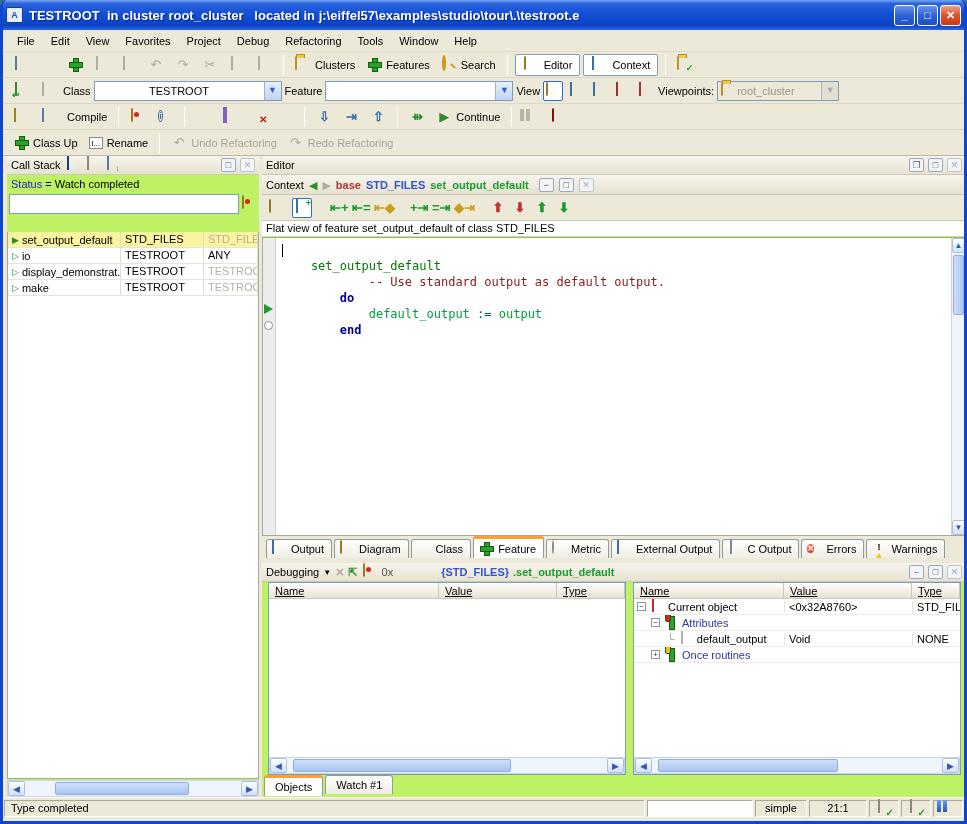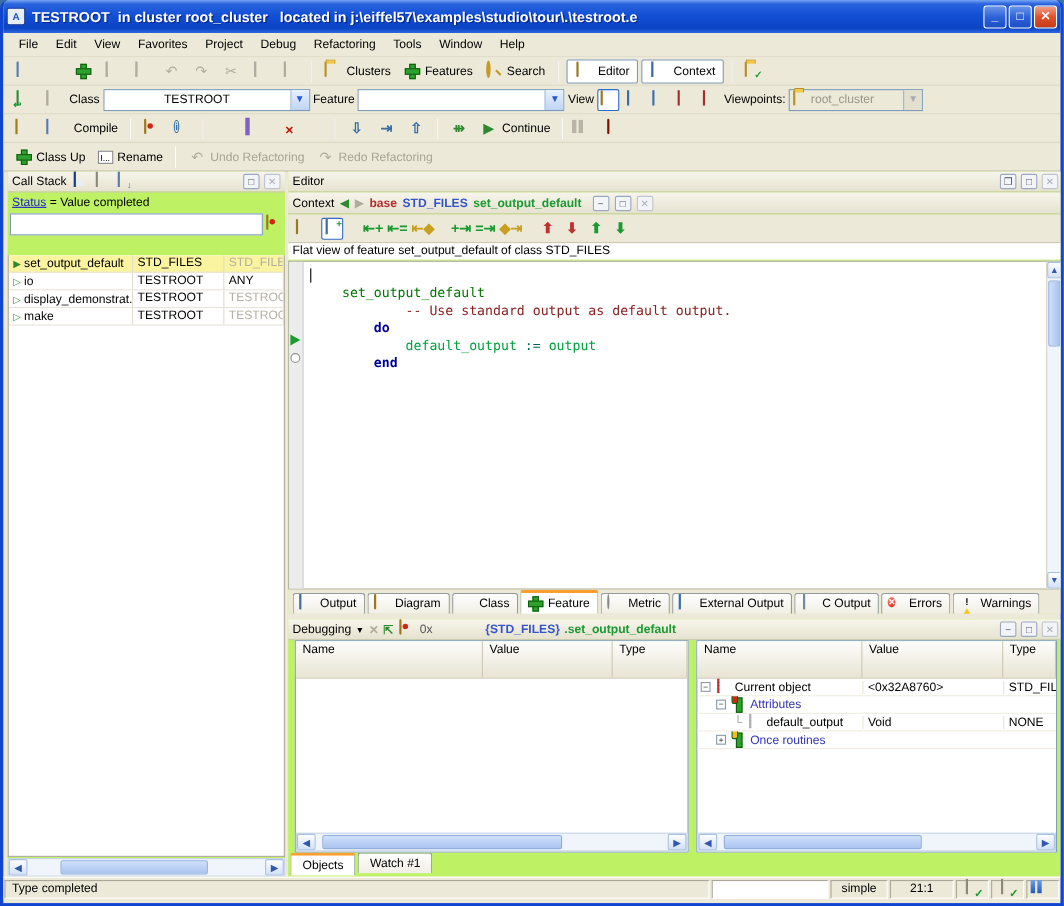--- a/index.html
+++ b/index.html
@@ -99,21 +99,21 @@
     background:linear-gradient(#f7f5ec,#e6e2d0); border-bottom:1px solid #cdc8b4; }
   .phead .ptitle { white-space:nowrap; }
   .phead .spring { flex:1; }
   .pbtn { width:15px; height:14px; border:1px solid #9aa8c0; background:#f2f4f8; border-radius:2px;
     font-size:9px; line-height:12px; text-align:center; color:#556; }
   .pbtn.gray { color:#aab; border-color:#c0c4cc; }
 
   
   .callstack { left:4px; top:0; width:252px; bottom:0; }
   .cs-status { height:18px; display:flex; align-items:center; padding:0 4px; white-space:pre; }
-  .cs-status .lbl { color:#2222cc; text-decoration:underline; }
+  .cs-status .lbl { color:#2222cc; }
   .cs-inputrow { height:22px; display:flex; align-items:center; gap:2px; padding:0 2px; }
   .cs-input { flex:1; height:20px; border:1px solid #7f9db9; background:#fff; font-size:11px; padding:0 3px; font-family:"Liberation Sans",sans-serif; }
   .ic-bubble { width:14px; height:11px; background:linear-gradient(#ffe070,#f0b820); border:1px solid #a07818; border-radius:2px; margin:2px 1px; position:relative; }
   .ic-bubble::before{ content:""; position:absolute; left:2px; top:3px; width:5px; height:5px; border-radius:50%; background:#d02818; }
   .grid-head { display:flex; height:17px; background:linear-gradient(#fdfdfb,#e8e4d4); border-bottom:1px solid #cdc8b4; }
   .grid-head .gh { padding:2px 4px; border-right:1px solid #cdc8b4; overflow:hidden; white-space:nowrap; }
   .cs-body { position:absolute; top:76px; bottom:18px; left:0; right:0; background:#fff; border:1px solid #aca899; border-top:none; overflow:hidden; }
   .cs-row { display:flex; height:16px; border-bottom:1px solid #e8e4d8; }
   .cs-row .cell { padding:1px 4px; border-right:1px solid #e0dcd0; overflow:hidden; white-space:nowrap; }
   .cs-row.active { background:#faf3a0; }
@@ -166,21 +166,21 @@
 
   
   .hsplit { position:absolute; left:259px; top:402px; width:704px; height:5px; background:#ece9d8; }
 
   
   .debug { left:259px; top:407px; width:704px; bottom:0; }
   .dbg-ctx-class { color:#3355cc; font-weight:bold; } .dbg-ctx-feat { color:#1a9a30; font-weight:bold; }
   .dbg-body { position:absolute; top:19px; bottom:22px; left:0; right:0; }
   .dtable { position:absolute; top:0; bottom:0; background:#fff; border:1px solid #7f9db9; }
   .dt-left { left:6px; width:358px; } .dt-right { left:371px; right:5px; }
-  .dt-head { display:flex; height:34px; background:linear-gradient(#fdfdfb,#e8e4d4); border-bottom:1px solid #cdc8b4; }
+  .dt-head { display:flex; height:16px; background:linear-gradient(#fdfdfb,#e8e4d4); border-bottom:1px solid #cdc8b4;text-decoration:underline; }
   .dt-head .gh { padding:2px 6px; border-right:1px solid #cdc8b4; overflow:hidden; white-space:nowrap; }
   .dt-hscroll { position:absolute; bottom:0; left:0; right:0; }
   .tree-row { display:flex; height:16px; align-items:center; border-bottom:1px solid #f0ede0; }
   .tr-name { display:flex; align-items:center; gap:3px; overflow:hidden; white-space:nowrap; padding-left:3px; }
   .tr-val { overflow:hidden; white-space:nowrap; padding:0 4px; border-left:1px solid #e8e4d8; }
   .tr-type { overflow:hidden; white-space:nowrap; padding:0 4px; border-left:1px solid #e8e4d8; }
   .tw1{width:150px} .tw2{width:128px} .tw3{flex:1}
   .expander { width:9px; height:9px; border:1px solid #8899aa; background:#fff; font-size:8px; line-height:7px; text-align:center; color:#333; flex:none; }
   .bluelbl { color:#3333b0; }
   .ind1{margin-left:14px} .ind2{margin-left:30px}
@@ -413,21 +413,21 @@
       <div class="phead">
         <span class="ptitle">Call Stack</span>
         <span class="icn"><span class="ic-save"></span></span>
         <span class="icn"><span class="ic-page" style="border-color:#8a8a7a"></span></span>
         <span class="icn"><span class="ic-page" style="border-color:#5a7aa8"></span><span style="position:absolute;right:1px;bottom:0;color:#3a6ea5;font-size:8px;font-weight:bold">↓</span></span>
         <span class="spring"></span>
         <span class="pbtn">□</span>
         <span class="pbtn gray">✕</span>
       </div>
       <div class="cs-status">
-        <span class="lbl">Status</span><span> = Value completed</span>
+        <span class="lbl">Status</span><span> = Watch completed</span>
       </div>
       <div class="cs-inputrow">
         <input class="cs-input" style="">
         <span class="icn"><span class="ic-bubble"></span></span>
       </div>
       <div class="cs-body">
         <div class="cs-row active">
           <span class="cell c1">
               <span class="tri arrowg">▶</span>
               <span>set_output_default</span>

